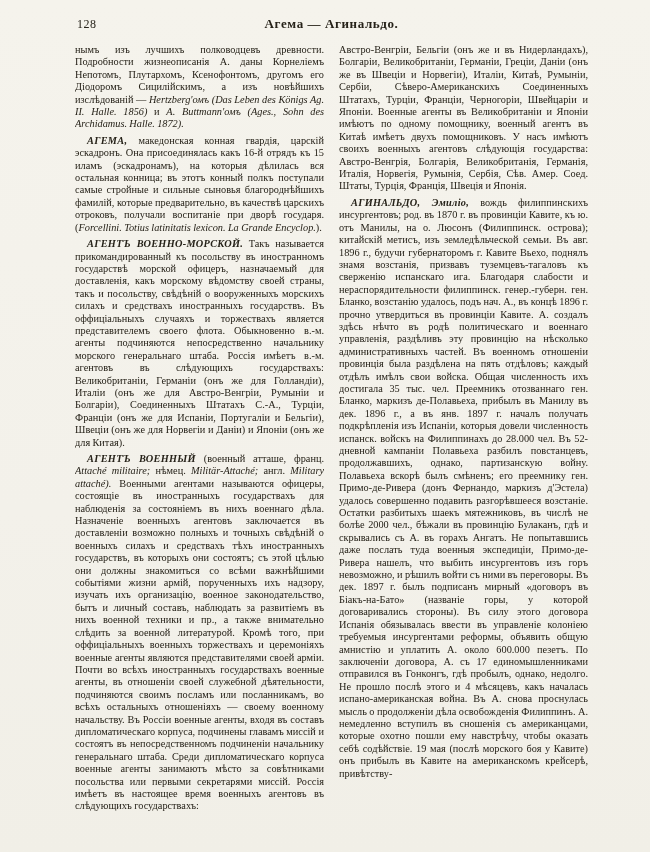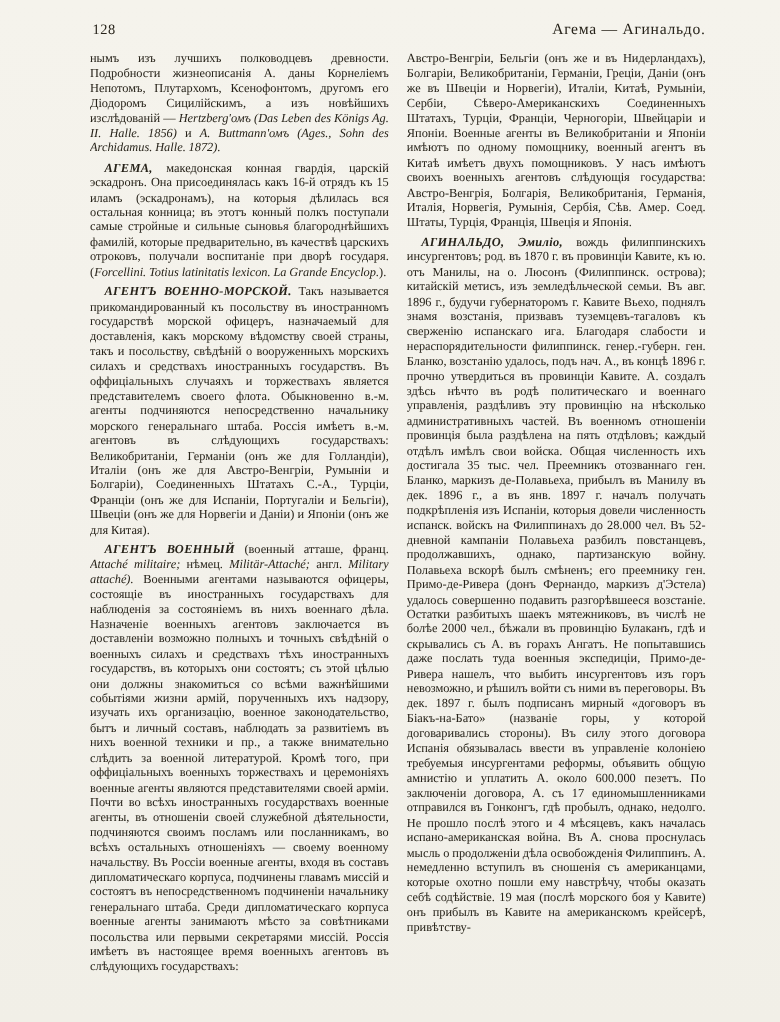--- a/index.html
+++ b/index.html
@@ -7,21 +7,21 @@
     position:relative;
     width:650px;height:852px;
     background:#f4f2eb;
     background-image:linear-gradient(180deg,#f5f3ec 0%,#f3f1ea 60%,#f1efe7 100%);
     overflow:hidden;
     font-family:"Liberation Serif","DejaVu Serif",serif;
     color:#262219;
   }
   .header-row{position:absolute;top:16px;left:75px;right:62px;height:18px;}
   .page-number{position:absolute;left:2px;top:1px;font-size:12px;letter-spacing:.5px;}
-  .running-title{position:absolute;left:0;right:0;top:0;text-align:right;font-weight:normal;font-size:13px;letter-spacing:.6px;}
+  .running-title{position:absolute;left:0;right:0;top:0;text-align:center;font-weight:bold;font-size:13px;letter-spacing:.6px;}
   .columns{
     position:absolute;top:44px;left:75px;right:62px;bottom:12px;
     display:flex;gap:15px;overflow:hidden;
   }
   .col{
     flex:0 0 249px;width:249px;
     text-align:justify;
     font-size:10.3px;line-height:12.4px;
     overflow:hidden;
     word-spacing:-0.2px;

